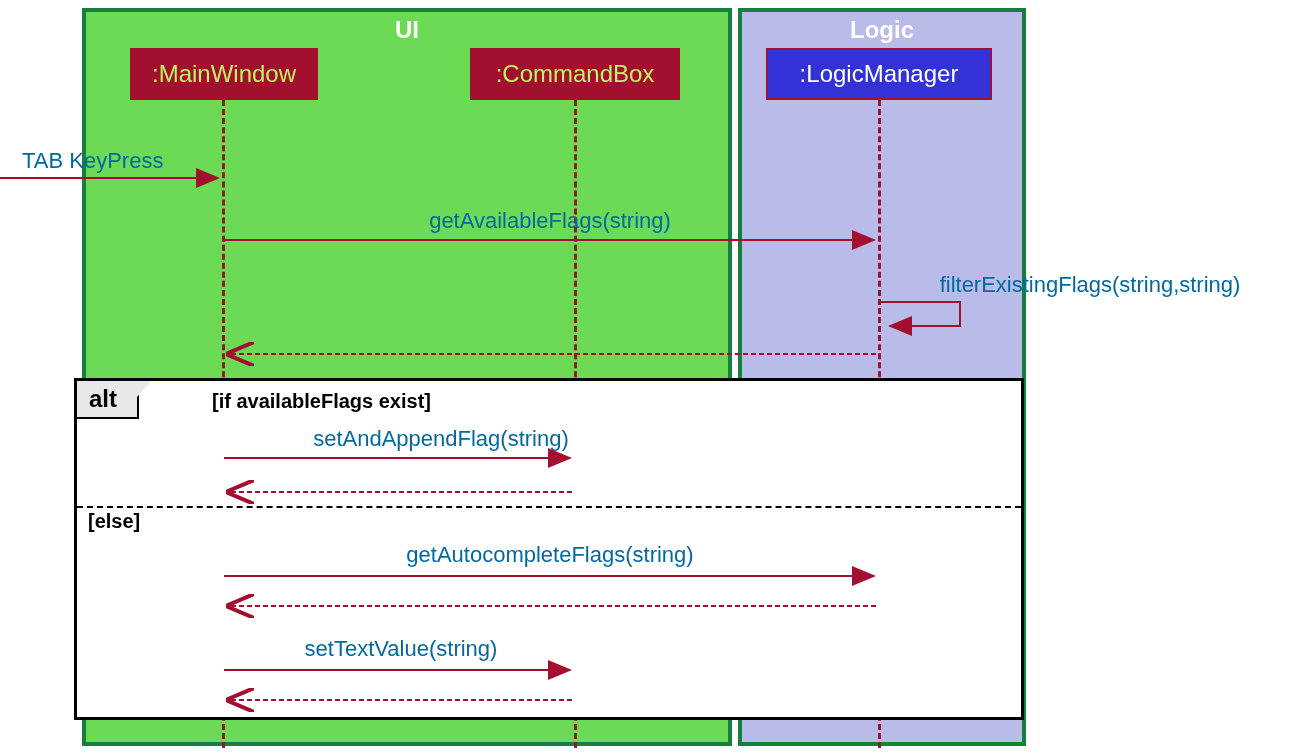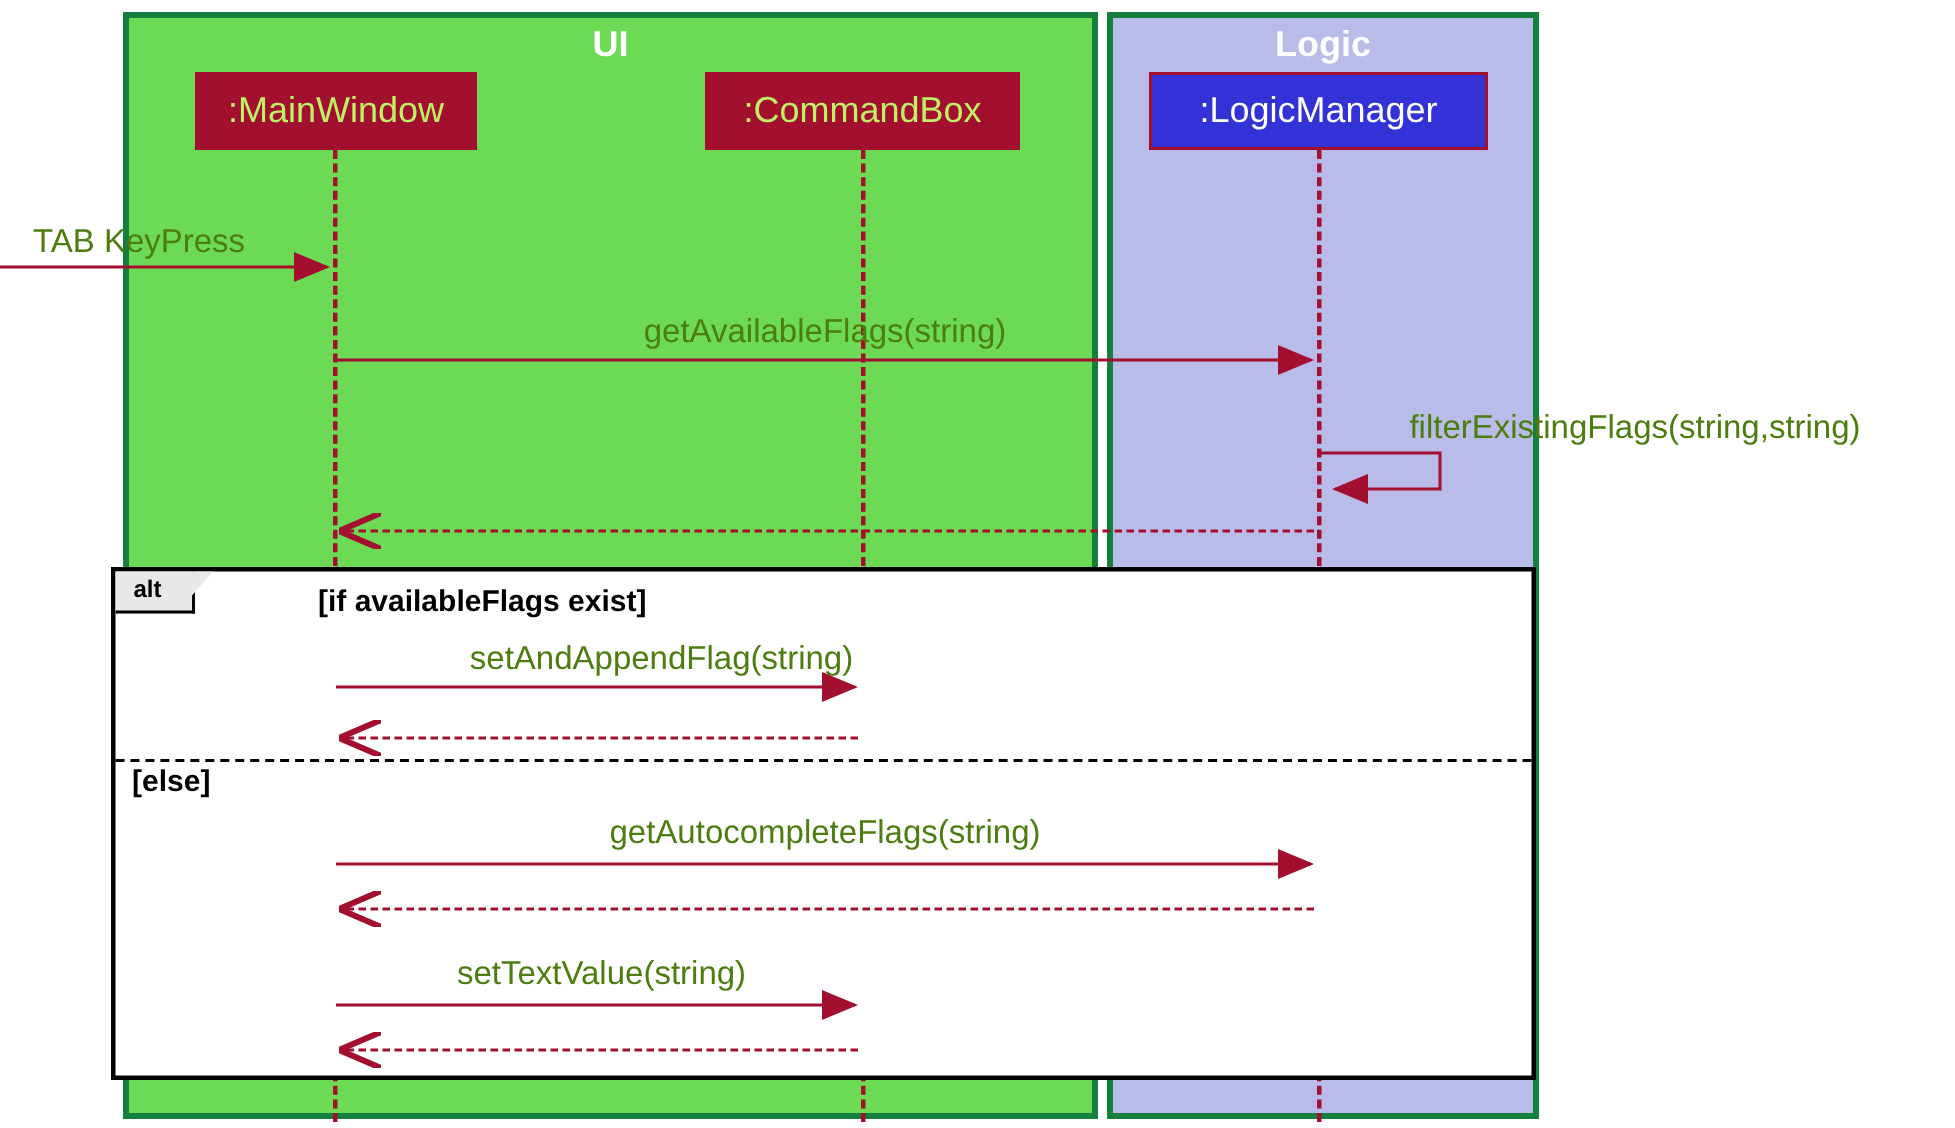--- a/index.html
+++ b/index.html
@@ -5,23 +5,23 @@
   * { box-sizing: border-box; margin: 0; padding: 0; }
   body { font-family: "Segoe UI", Arial, sans-serif; background: white; width: 1303px; height: 752px; position: relative; }
   .container { position: relative; width: 100%; height: 100%; }
   .region { position: absolute; border: 4px solid #15803d; }
   .region-ui { background: #6dda56; }
   .region-logic { background: #b9bbe9; }
   .region-title { text-align: center; font-size: 24px; font-weight: bold; color: white; padding: 4px 0; }
   .lifeline-box { position: absolute; background: #a30f2e; color: #bef264; border: 2px solid #a30f2e; font-size: 24px; padding: 10px 20px; text-align: center; }
   .lifeline-box.logic { background: #3232d6; color: white; border: 2px solid #a30f2e; }
   .lifeline { position: absolute; border-left: 3px dashed #a30f2e; width: 0; }
-  .msg-label { position: absolute; font-size: 22px; color: #4d7c0f; text-align: center; }
+  .msg-label { position: absolute; font-size: 22px; color: #0369a1; text-align: center; }
   .alt-frame { position: absolute; border: 3px solid #000; background: white; }
-  .alt-tag { position: absolute; background: #e8e8e8; border: 2px solid #000; border-top: none; border-left: none; font-weight: bold; font-size: 16px; padding: 4px 20px 4px 12px; }
+  .alt-tag { position: absolute; background: #e8e8e8; border: 2px solid #000; border-top: none; border-left: none; font-weight: bold; font-size: 24px; padding: 4px 20px 4px 12px; }
   .alt-tag::after { content: ""; position: absolute; top: 0; right: -14px; width: 0; height: 0; border-top: 16px solid #e8e8e8; border-right: 14px solid transparent; }
   .guard { position: absolute; font-weight: bold; font-size: 20px; }
   .divider { position: absolute; border-top: 2px dashed #000; }
   svg { position: absolute; overflow: visible; }
 </style>
 </head>
 <body>
 
 <div class="container">
 

